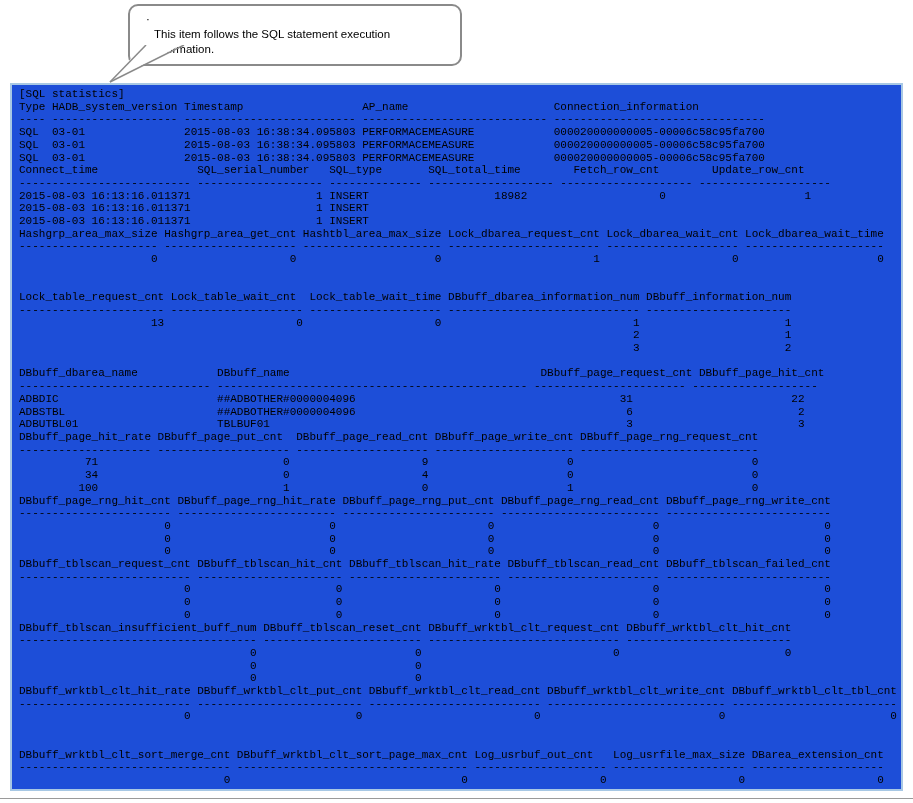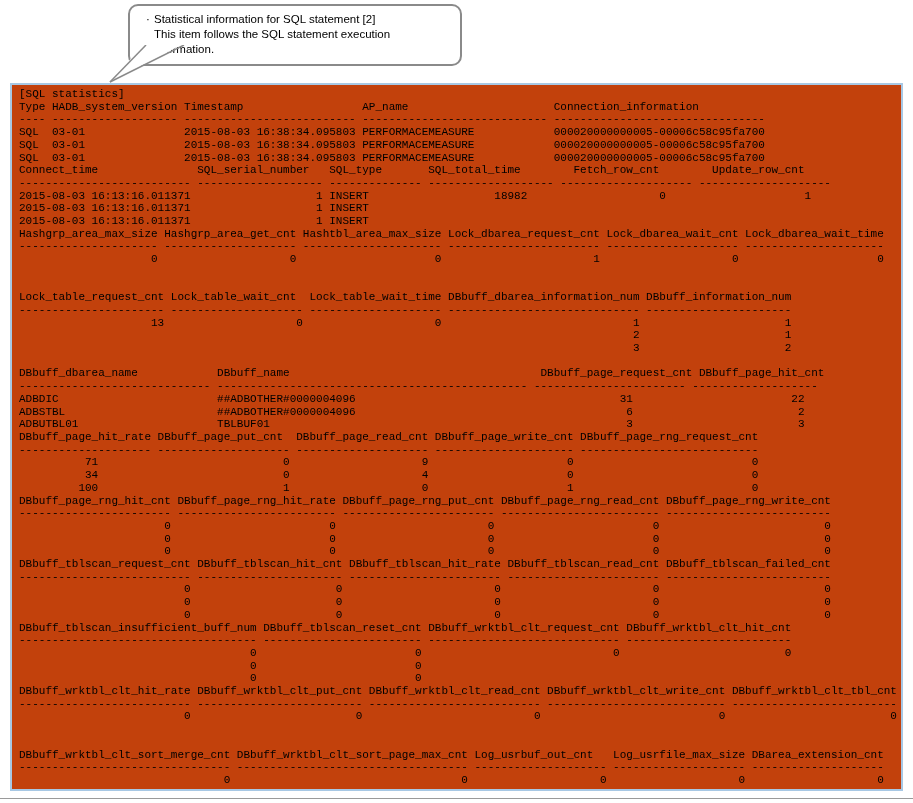--- a/index.html
+++ b/index.html
@@ -3,21 +3,21 @@
 <meta charset="utf-8">
 <style>
   html,body { margin:0; padding:0; background:#ffffff; }
   body {
     width:913px; height:803px; position:relative; overflow:hidden;
     font-family:"Liberation Sans", sans-serif;
   }
   .panel {
     position:absolute; left:10px; top:83px;
     width:889px; height:704px;
-    border:2px solid #a8c8e4; background:#c2410c;
+    border:2px solid #a8c8e4; background:#1d4ed8;
   }
   .panel pre {
     position:absolute; left:7px; top:3px; margin:0;
     font-family:"Liberation Mono","DejaVu Sans Mono",monospace;
     font-size:11px; line-height:12.7px; color:#000000;
     white-space:pre;
   }
   .bubble {
     position:absolute; left:128px; top:4px; width:310px;
     border:2px solid #8a8a8a; border-radius:10px; background:#ffffff;
@@ -36,21 +36,20 @@
   }
 </style>
 </head>
 <body>
 
 <div>
 
   <div class="bubble">
     <div class="bubble-row">
       <span class="bubble-bullet">·</span>
-      <span>Statistical information for SQL statement [2]</span>
     </div>
     <div class="bubble-row">
       <span class="bubble-indent"></span>
       <span>This item follows the SQL statement execution information.</span>
     </div>
   </div>
 
   <svg class="tail" viewBox="0 0 100 42" xmlns="http://www.w3.org/2000/svg">
     <polygon points="45,-2 85,-2 10,37" fill="#ffffff" stroke="none"></polygon>
     <line x1="46" y1="0" x2="10" y2="37" stroke="#8a8a8a" stroke-width="1.5"></line>

